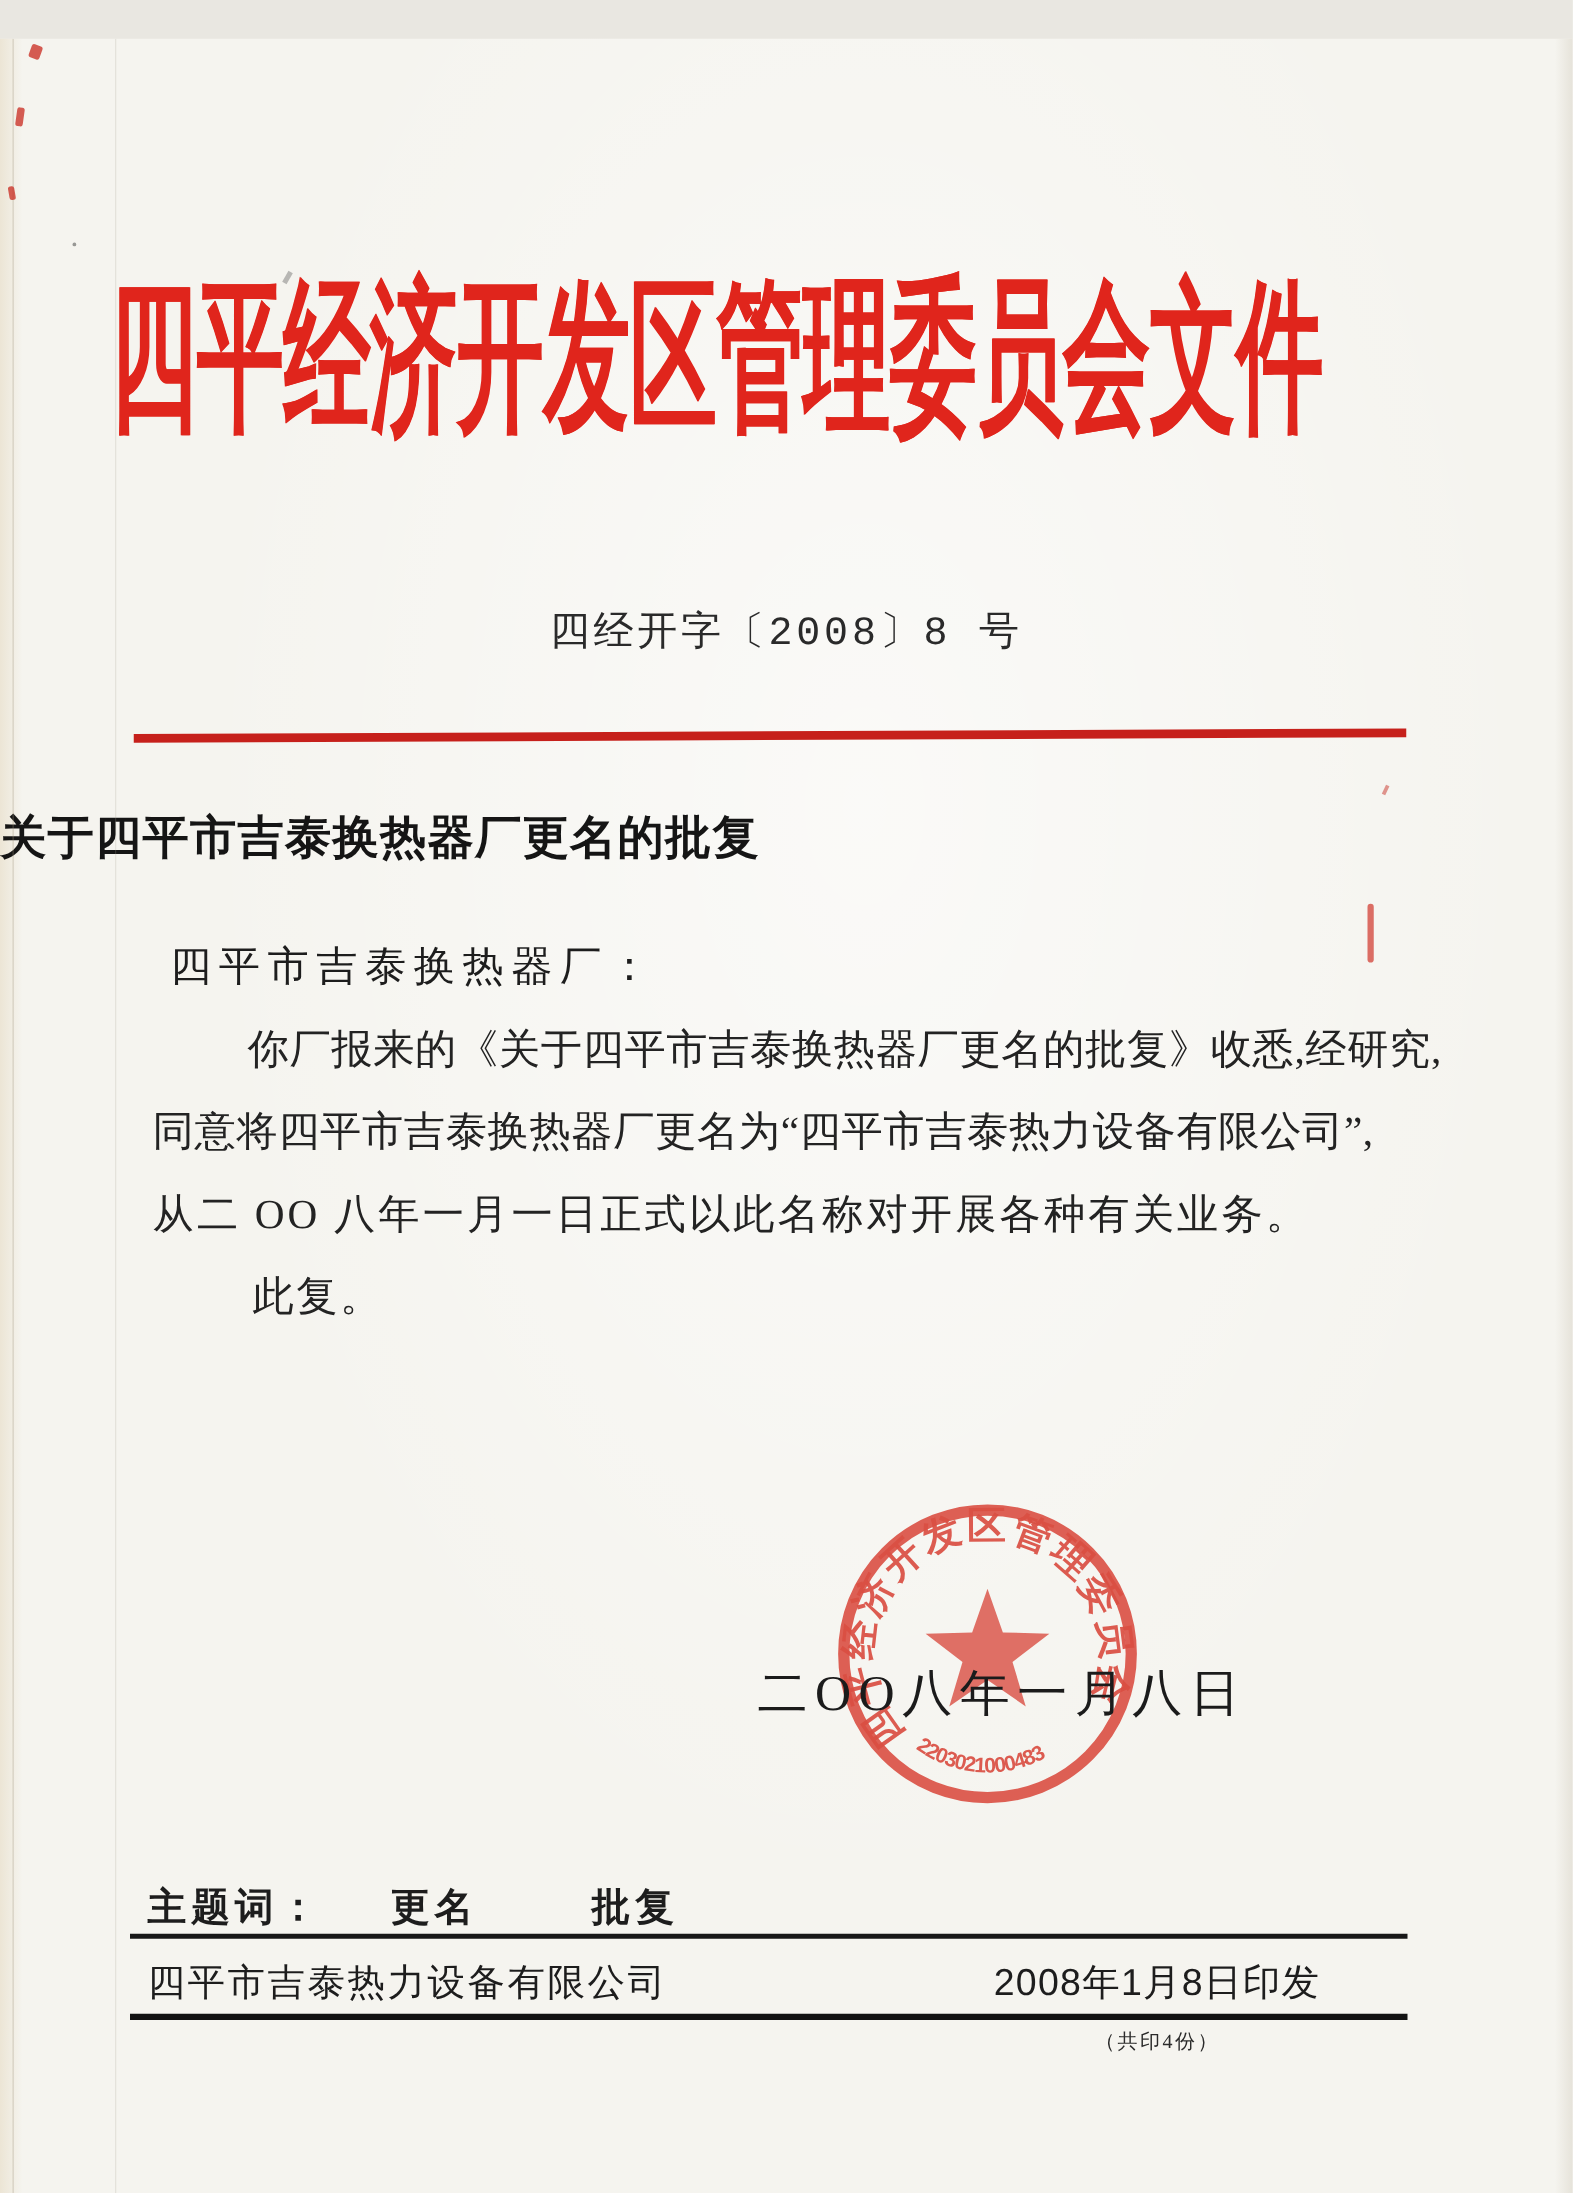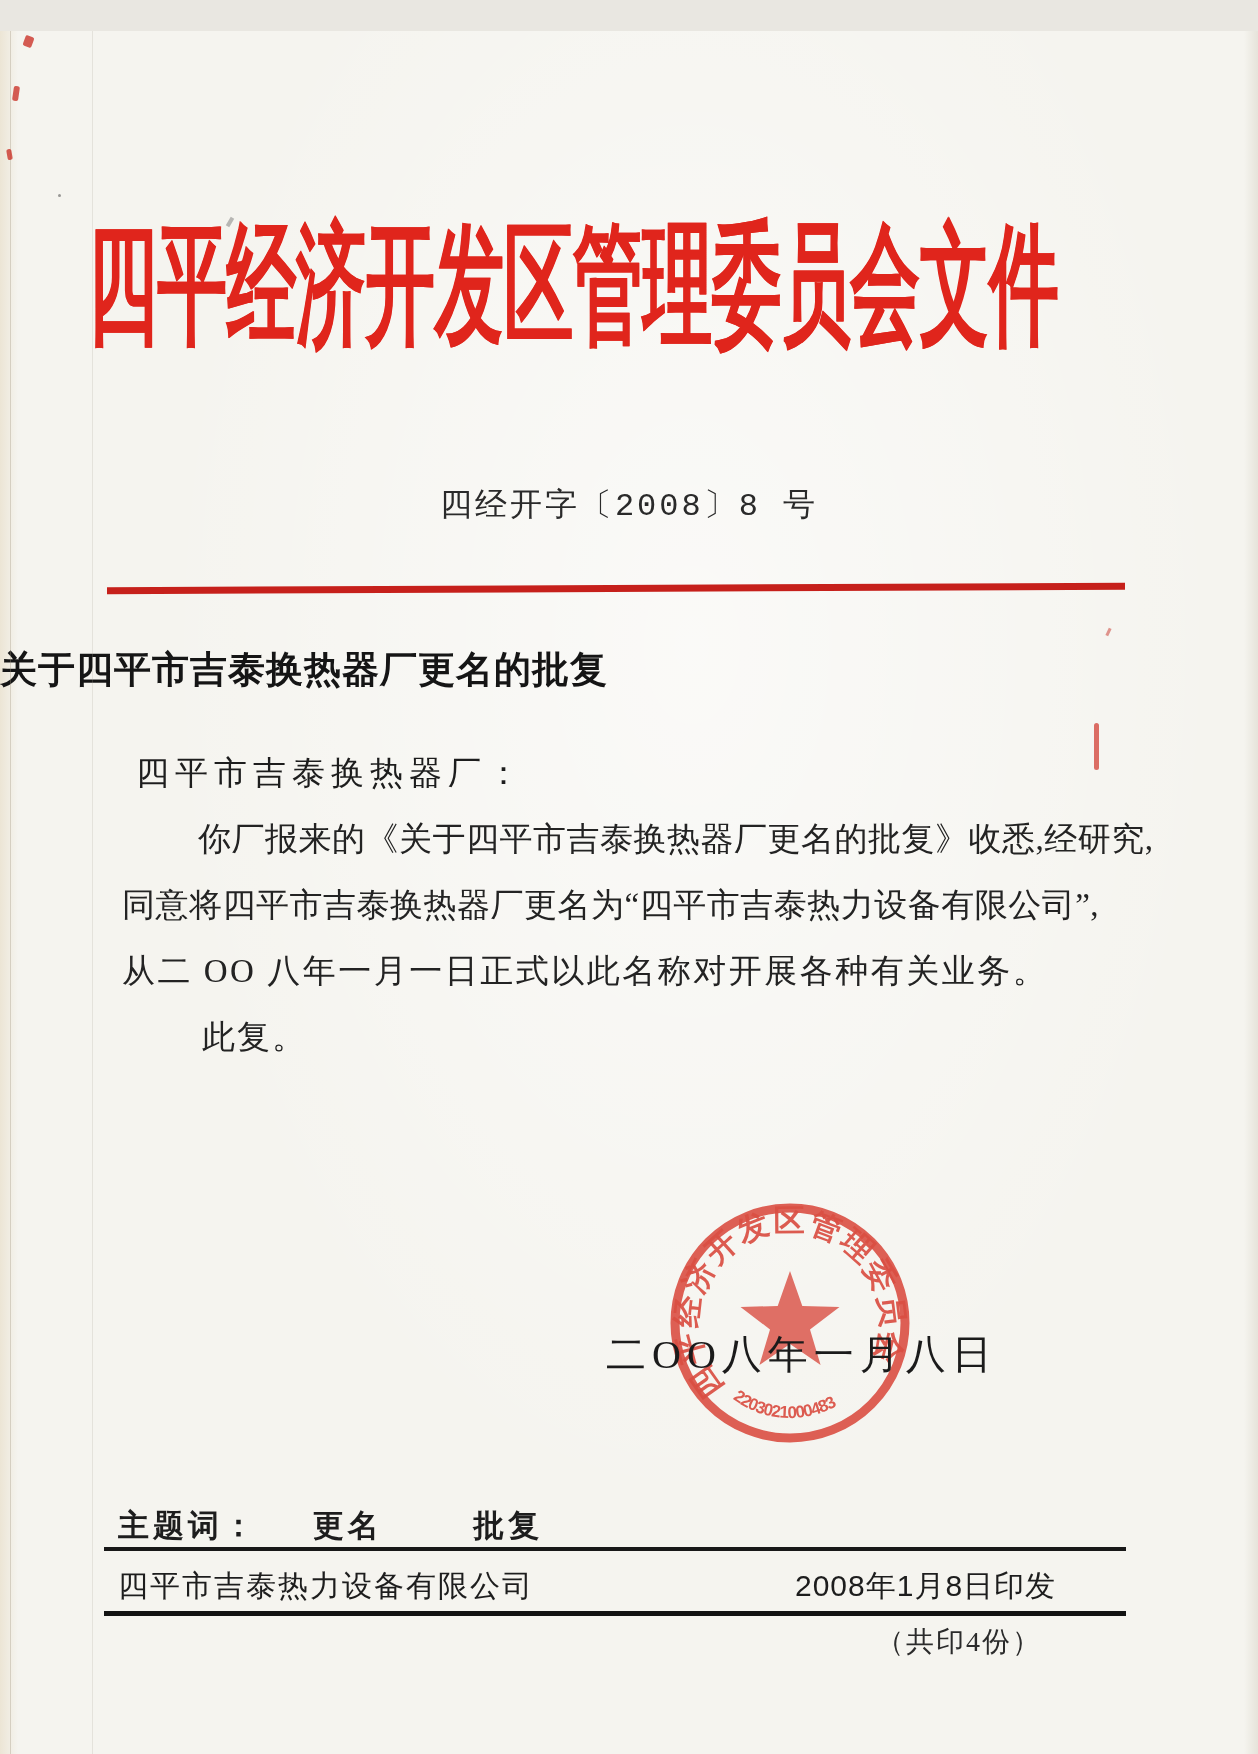--- a/index.html
+++ b/index.html
@@ -65,21 +65,21 @@
     left:118px; top:1535px;
     font-family:"Liberation Sans","DejaVu Sans",sans-serif;
     font-size:30px; letter-spacing:2px; white-space:nowrap;
   }
   .print-date {
     left:795px; top:1535px;
     font-family:Liberation Sans, sans-serif;
     font-size:30px; letter-spacing:1px; white-space:nowrap;
   }
   .footer-rule2 { left:104px; top:1580px; width:1022px; height:5px; background:#121212; }
-  .copies-note { left:876px; top:1592px; font-size:28px; letter-spacing:2px; color:#2b2b2b; }
+  .copies-note { left:876px; top:1592px; font-size:16px; letter-spacing:2px; color:#2b2b2b; }
   
   .edge-line-a { left:10px; top:0; width:1px; height:100%; background:rgba(160,150,130,.35); }
   .edge-line-b { left:92px; top:0; width:1px; height:100%; background:rgba(170,165,150,.22); }
   .edge-bottom { left:0; bottom:3px; width:100%; height:5px; background:rgba(150,145,135,.55); }
   .speck { background:rgba(200,40,30,.75); border-radius:2px; }
   .sp1 { left:24px; top:5px;  width:9px;  height:11px; transform:rotate(20deg); }
   .sp2 { left:13px; top:55px; width:6px;  height:15px; transform:rotate(8deg); }
   .sp3 { left:7px;  top:118px;width:5px;  height:11px; transform:rotate(-10deg); }
   .red-dash { left:1094px; top:692px; width:5px; height:47px; background:rgba(205,35,25,.65); border-radius:3px; }
   .smudge { left:95px; top:1736px; width:70px; height:6px; background:rgba(70,70,70,.45); transform:rotate(-6deg); border-radius:3px; }

